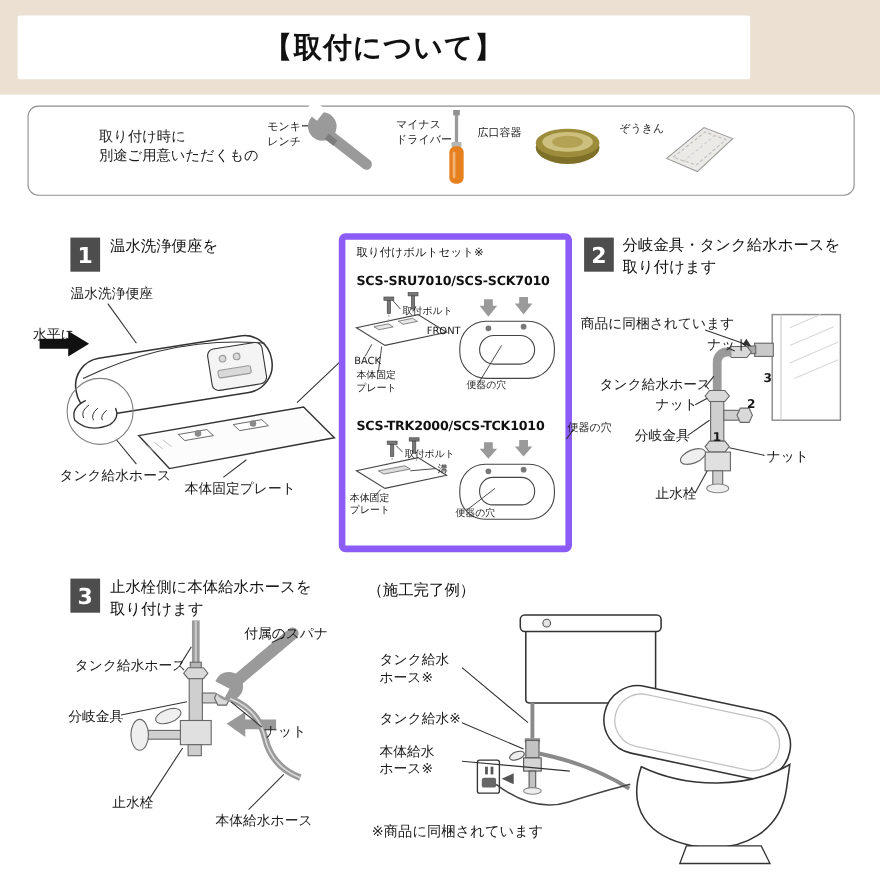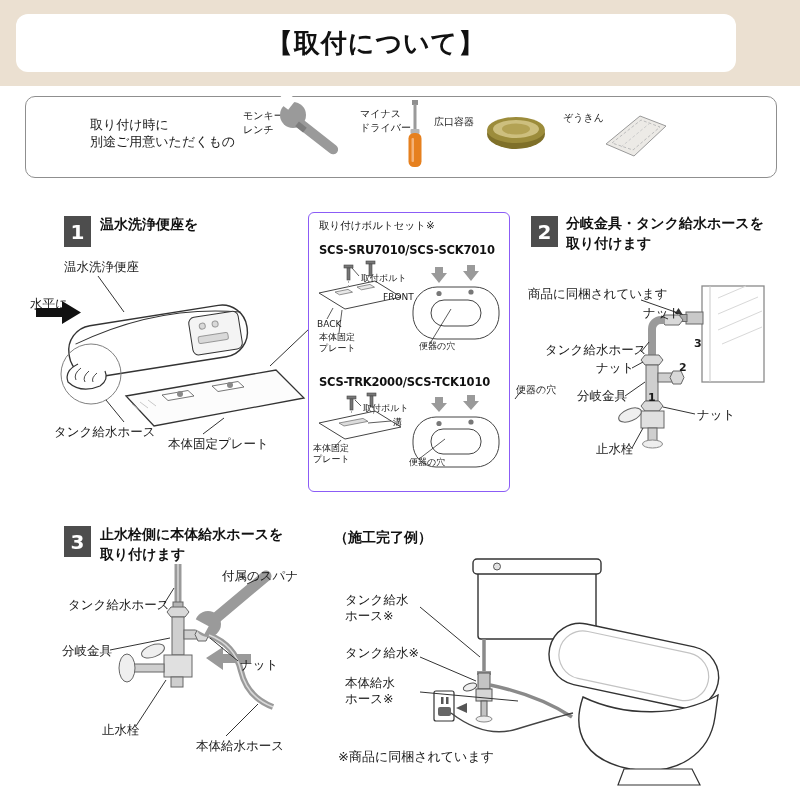--- a/index.html
+++ b/index.html
@@ -1,29 +1,29 @@
 <!DOCTYPE html>
 <html style="--header-bg: #ebe0d1; --step-badge: #4d4d4d; --accent-orange: #e6801e; --bowl-olive: #8d7c33;"><head>
 <meta charset="utf-8">
 <style>
   html,body{margin:0;padding:0}
   body{font-family:"DejaVu Sans","Liberation Sans",sans-serif;background:#fff;color:#1a1a1a}
   .page{position:relative;width:800px;height:800px;background:#fff;overflow:hidden}
   .header{position:absolute;left:0;top:0;width:800px;height:86px;background:var(--header-bg,#ebe0d1)}
-  .title-box{position:absolute;left:16px;top:14px;width:720px;height:58px;background:#fff;border-radius:12px;display:flex;align-items:center;justify-content:center}
+  .title-box{position:absolute;left:16px;top:14px;width:666px;height:58px;background:#fff;border-radius:2px;display:flex;align-items:center;justify-content:center}
   .page-title{font-size:26px;font-weight:bold;letter-spacing:1px;color:#111}
   .tools-box{position:absolute;left:25px;top:96px;width:750px;height:80px;border:1px solid #8f8f8f;border-radius:10px;background:#fff}
   .lbl{position:absolute;font-size:12.5px;line-height:1.3;color:#1a1a1a;white-space:nowrap}
   .sm{font-size:10px;line-height:1.35}
   .xs{font-size:9px;line-height:1.25}
   .b{font-weight:normal}
   .num{font-size:11px;font-weight:bold}
   .step-badge{position:absolute;width:27px;height:31px;background:var(--step-badge,#4d4d4d);color:#fff;font-size:20px;font-weight:bold;display:flex;align-items:center;justify-content:center}
-  .step-title{position:absolute;font-size:14px;font-weight:bold;line-height:1.45;color:#111;white-space:nowrap}
-  .bolt-box{position:absolute;left:308px;top:212px;width:200px;height:278px;border:1px solid #8b5cf6;border-radius:6px;background:#fff}
+  .step-title{position:absolute;font-size:14px;font-weight:normal;line-height:1.45;color:#111;white-space:nowrap}
+  .bolt-box{position:absolute;left:308px;top:212px;width:200px;height:278px;border:6px solid #8b5cf6;border-radius:6px;background:#fff}
   .model{position:absolute;font-size:11.5px;font-weight:700;letter-spacing:-0.2px;white-space:nowrap;color:#111}
   svg.draw{position:absolute;overflow:visible}
 </style>
 </head>
 <body>
 
 <div class="page">
 
   <div class="header">
     <div class="title-box">

